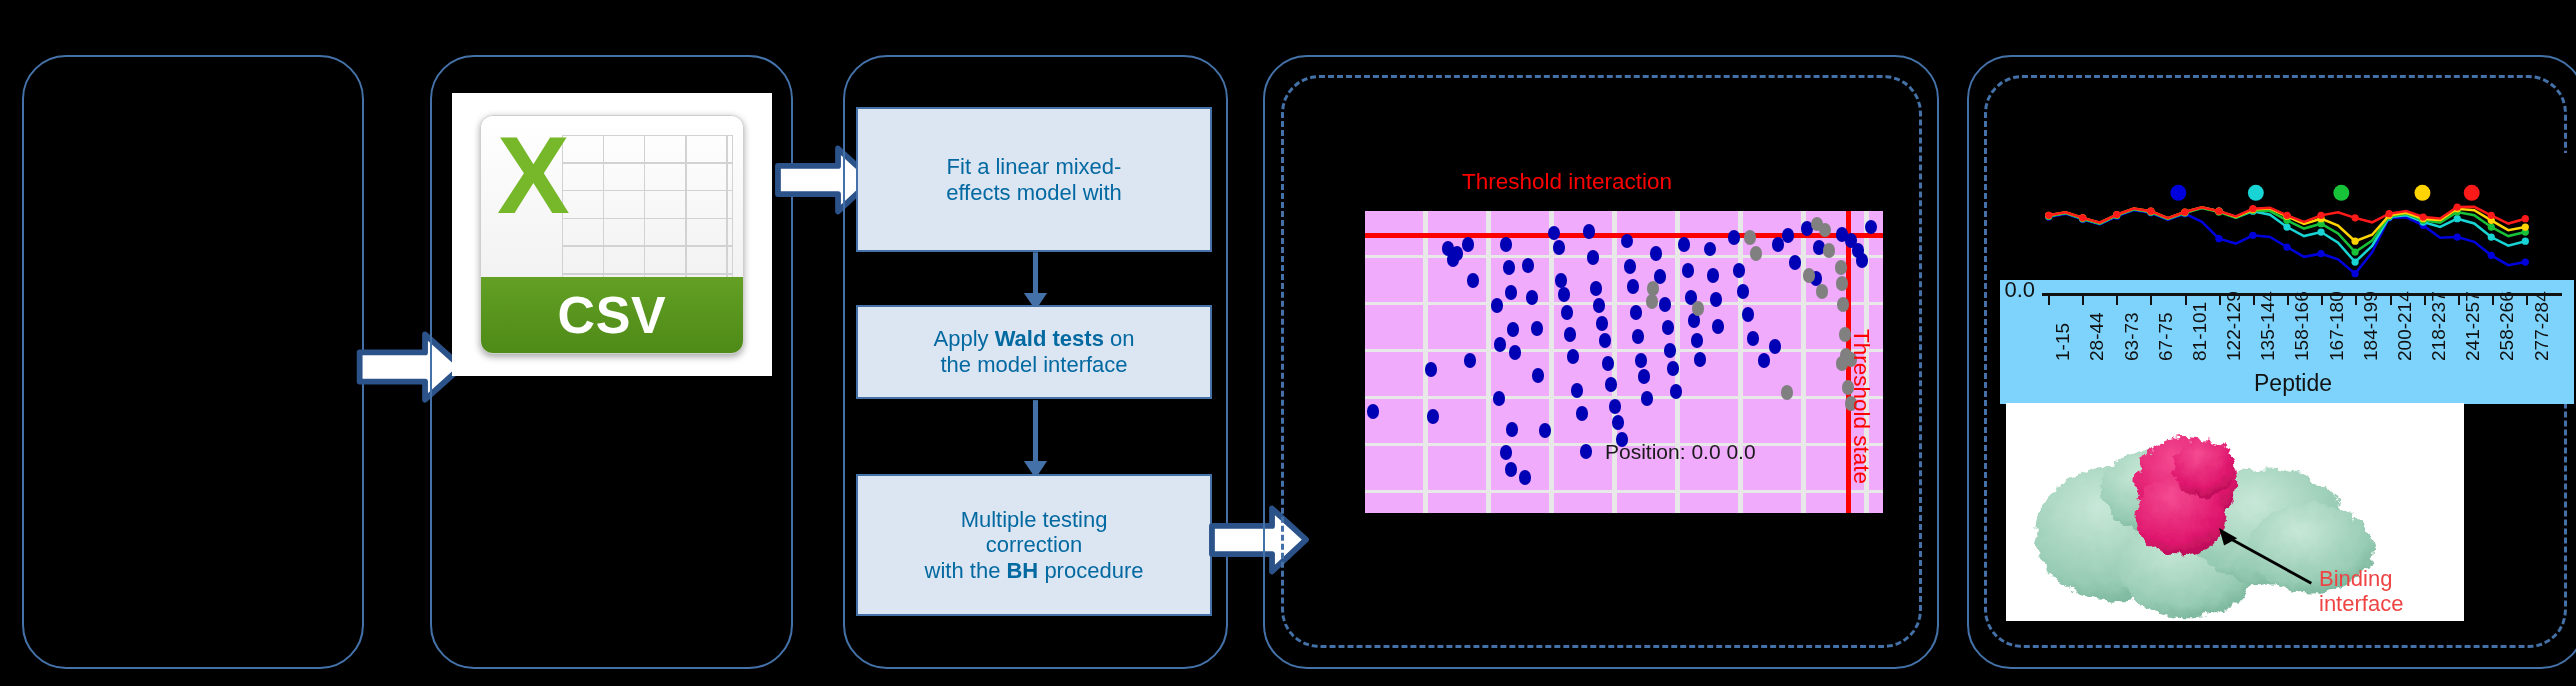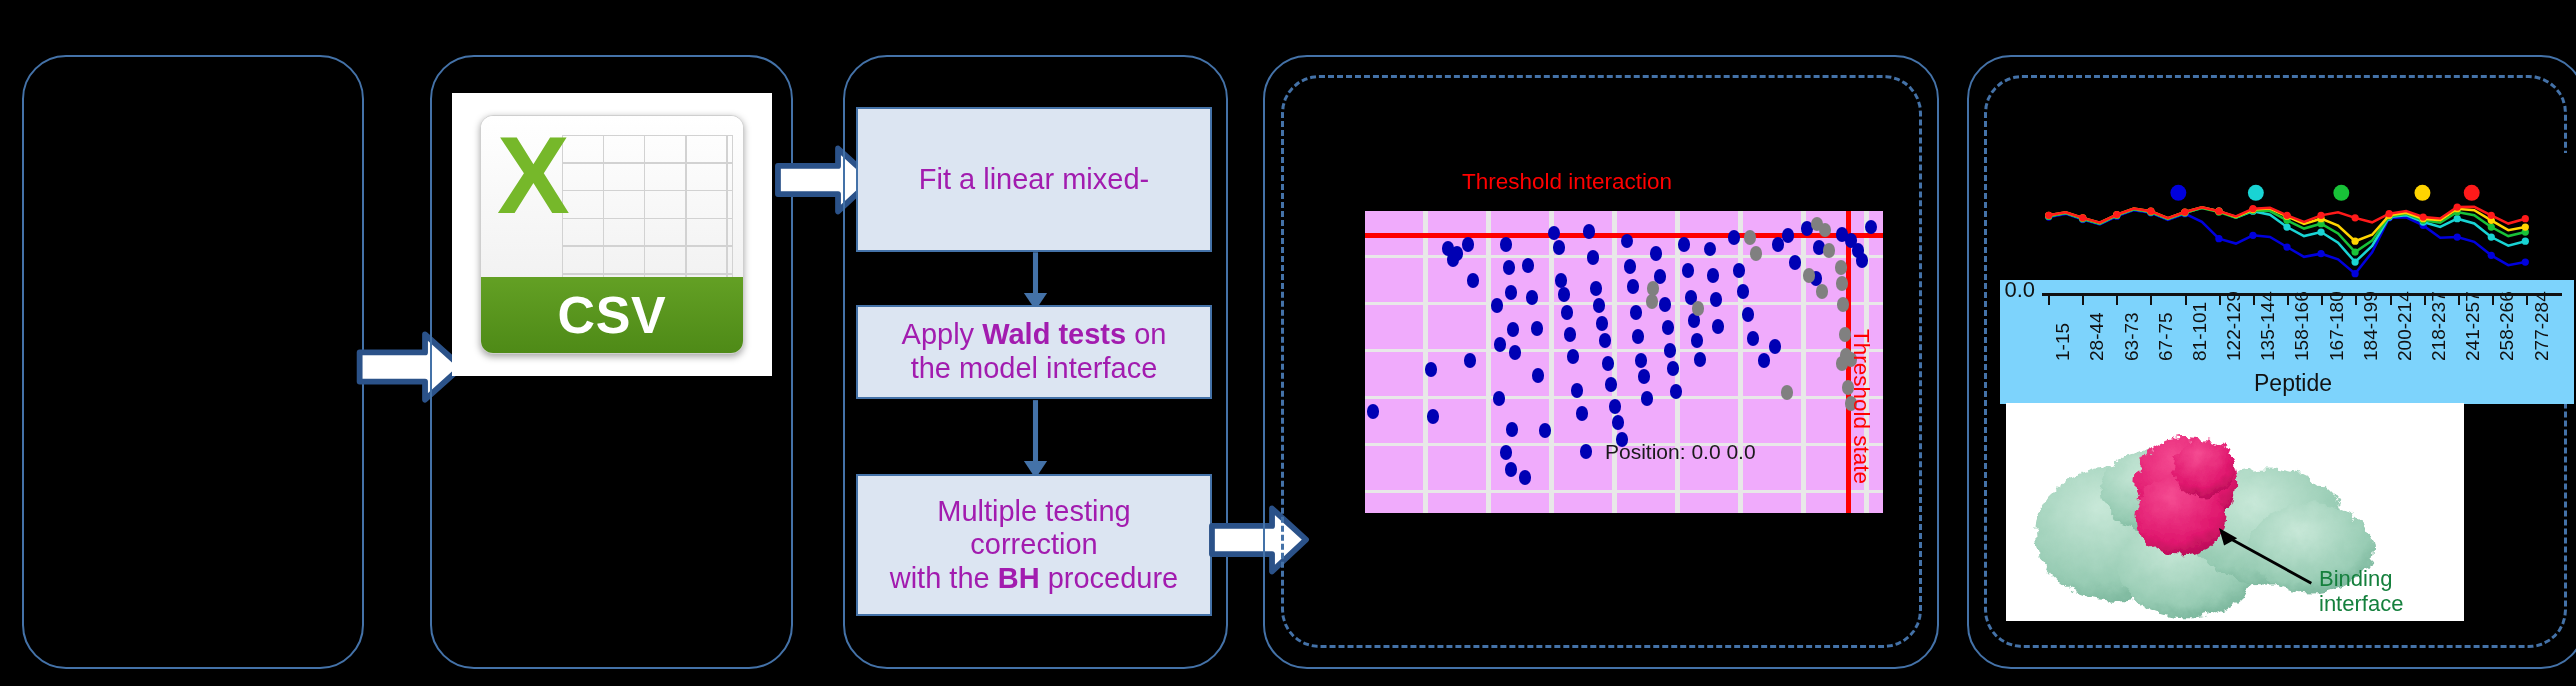--- a/index.html
+++ b/index.html
@@ -9,21 +9,21 @@
   .panel{position:absolute;border:2.9px solid #4472a8;border-radius:44px;box-sizing:border-box;}
   .dashed{position:absolute;border:3.6px dashed #4472a8;border-radius:38px;box-sizing:border-box;}
 
   
   .block-arrow{position:absolute;}
   .block-arrow svg{display:block;}
 
   
   .pbox{position:absolute;background:#dce5f2;border:2.2px solid #4472a8;box-sizing:border-box;
         display:flex;align-items:center;justify-content:center;text-align:center;
-        color:#a21caf;font-size:29px;line-height:1.16;padding:4.4px 7.3px;}
+        color:#0369a1;font-size:22px;line-height:1.16;padding:4.4px 7.3px;}
   .pbox b{font-weight:bold;}
 
   
   .down-arrow{position:absolute;}
 
   
   #csv-icon{position:absolute;background:#fff;box-sizing:border-box;
             display:flex;align-items:center;justify-content:center;}
   .csv-card{width:82%;height:84%;border-radius:13px;overflow:hidden;position:relative;
             background:#fff;box-shadow:0 2.9px 7.3px rgba(0,0,0,.35);border:0.7px solid #cfcfcf;}
@@ -64,21 +64,21 @@
   #peptide-chart{position:absolute;background:#000;}
   #peptide-chart svg{display:block;}
   #peptide-axis{position:absolute;background:#7dd3fc;}
   .tick-label{position:absolute;font-size:19px;color:#111;white-space:nowrap;
               transform:rotate(-90deg);transform-origin:left top;}
   .axis-title{position:absolute;font-size:23px;color:#111;}
   .ylab{position:absolute;font-size:22px;color:#111;}
 
   
   #protein{position:absolute;background:#fff;overflow:hidden;}
-  .pro-label{position:absolute;font-size:22px;color:#15803d;line-height:1.12;}
+  .pro-label{position:absolute;font-size:22px;color:#ef4444;line-height:1.12;}
 </style>
 </head>
 <body>
 
 <div class="panel" style="left:22px;top:55px;width:342px;height:614px;"></div>
 
 <div class="block-arrow" style="left:356px;top:327px;width:109px;height:80px;">
   <svg width="109" height="80" viewBox="0 0 150 110">
     <polygon points="5,35 95,35 95,10 145,55 95,100 95,75 5,75" fill="#ffffff" stroke="#2b5289" stroke-width="8" stroke-linejoin="round"></polygon>
   </svg>
@@ -102,20 +102,21 @@
   <svg width="102" height="76" viewBox="0 0 140 105">
     <polygon points="5,33 88,33 88,9 135,52 88,96 88,72 5,72" fill="#ffffff" stroke="#2b5289" stroke-width="8" stroke-linejoin="round"></polygon>
   </svg>
 </div>
 
 <div class="panel" style="left:843px;top:55px;width:385px;height:614px;"></div>
 
 <div class="pbox" style="left:856px;top:107px;width:356px;height:145px;">
   <div>
     <div>Fit a linear mixed-</div>
+    <div>effects model with</div>
   </div>
 </div>
 
 <div class="down-arrow" style="left:1021px;top:252px;width:29px;height:60px;">
   <svg width="29" height="60" viewBox="0 0 40 82">
     <line x1="20" y1="0" x2="20" y2="58" stroke="#4472a8" stroke-width="7"></line>
     <polygon points="4,56 36,56 20,80" fill="#4472a8"></polygon>
   </svg>
 </div>
 

